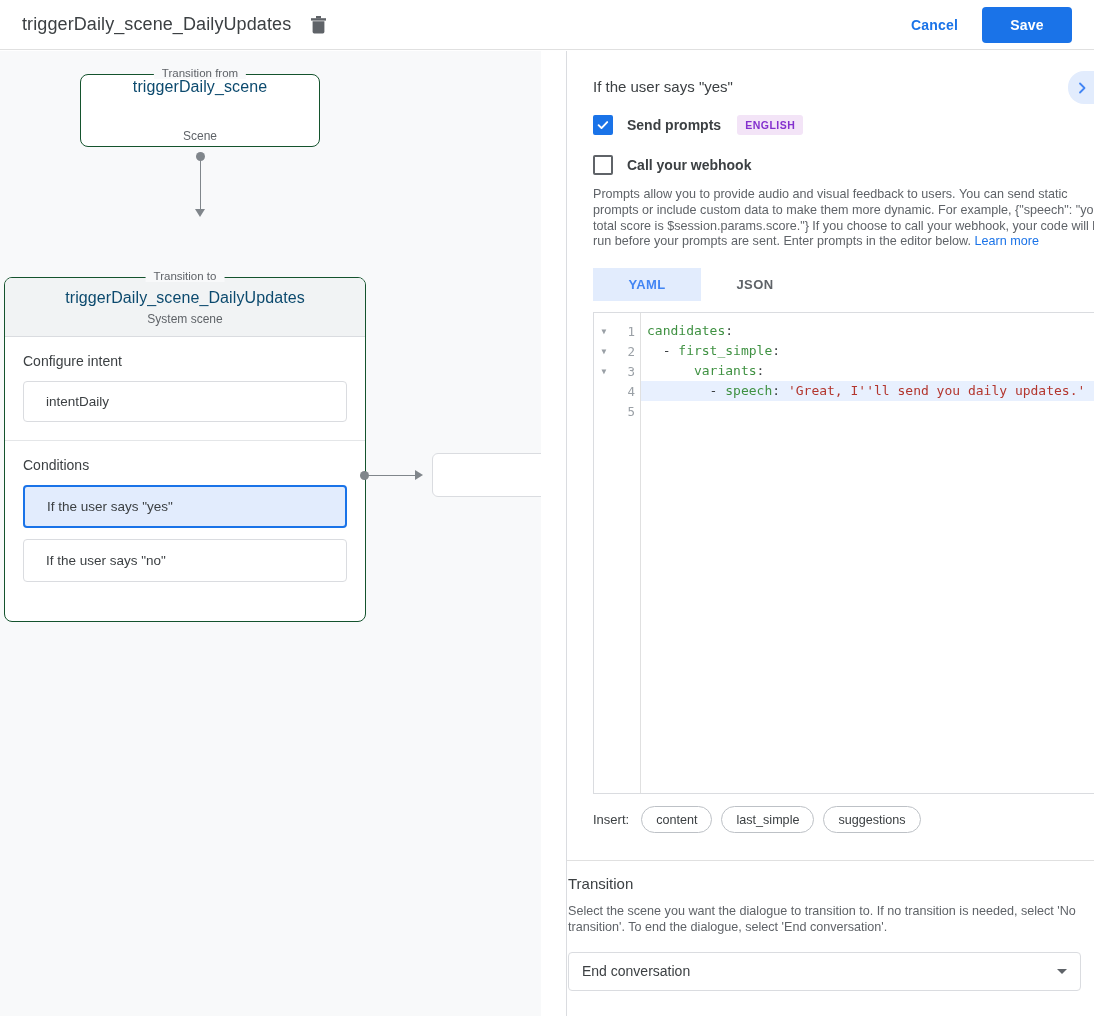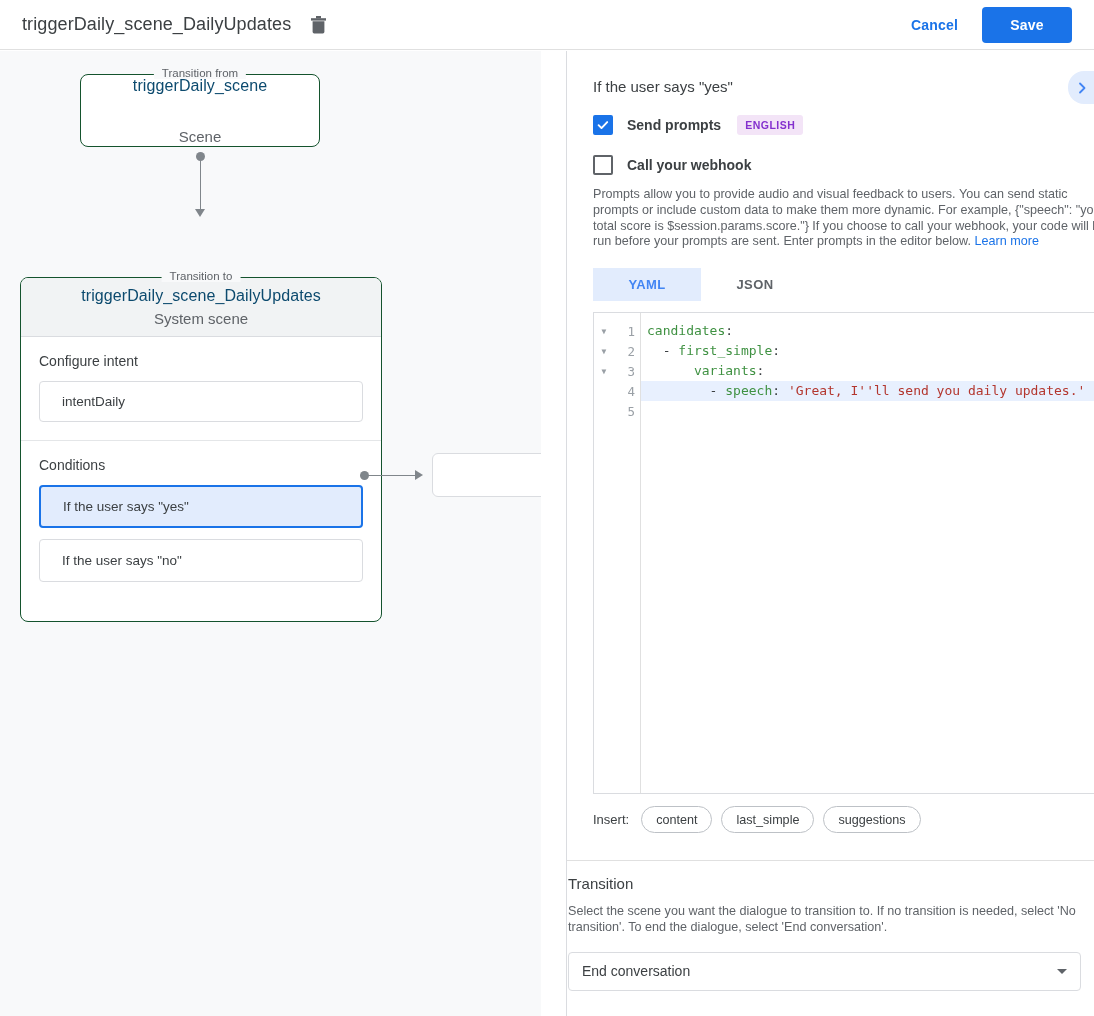--- a/index.html
+++ b/index.html
@@ -90,21 +90,21 @@
   .node-from {
     left: 80px; top: 23px;
     width: 240px; height: 73px;
     display: flex; flex-direction: column;
     align-items: center; justify-content: center;
   }
   .node-title {
     font-size: 16px; color: #0c4a6e; letter-spacing: .1px;
   }
   .node-sub {
-    font-size: 15px; color: #5f6368; margin-top: 5px;
+    font-size: 12px; color: #5f6368; margin-top: 5px;
   }
 
   
   .conn-dot {
     position: absolute;
     width: 9px; height: 9px;
     border-radius: 50%;
     background: #80868b;
   }
   .conn-line-v {
@@ -127,21 +127,21 @@
   .conn-arrow-right {
     position: absolute;
     width: 0; height: 0;
     border-top: 5px solid transparent;
     border-bottom: 5px solid transparent;
     border-left: 8px solid #80868b;
   }
 
   
   .node-to {
-    left: 20px; top: 226px;
+    left: 4px; top: 226px;
     width: 362px; height: 345px;
     background: #ffffff;
     padding: 0;
     overflow: visible;
   }
   .node-to-head {
     background: #f1f3f4;
     border-radius: 7px 7px 0 0;
     height: 59px;
     display: flex; flex-direction: column;

